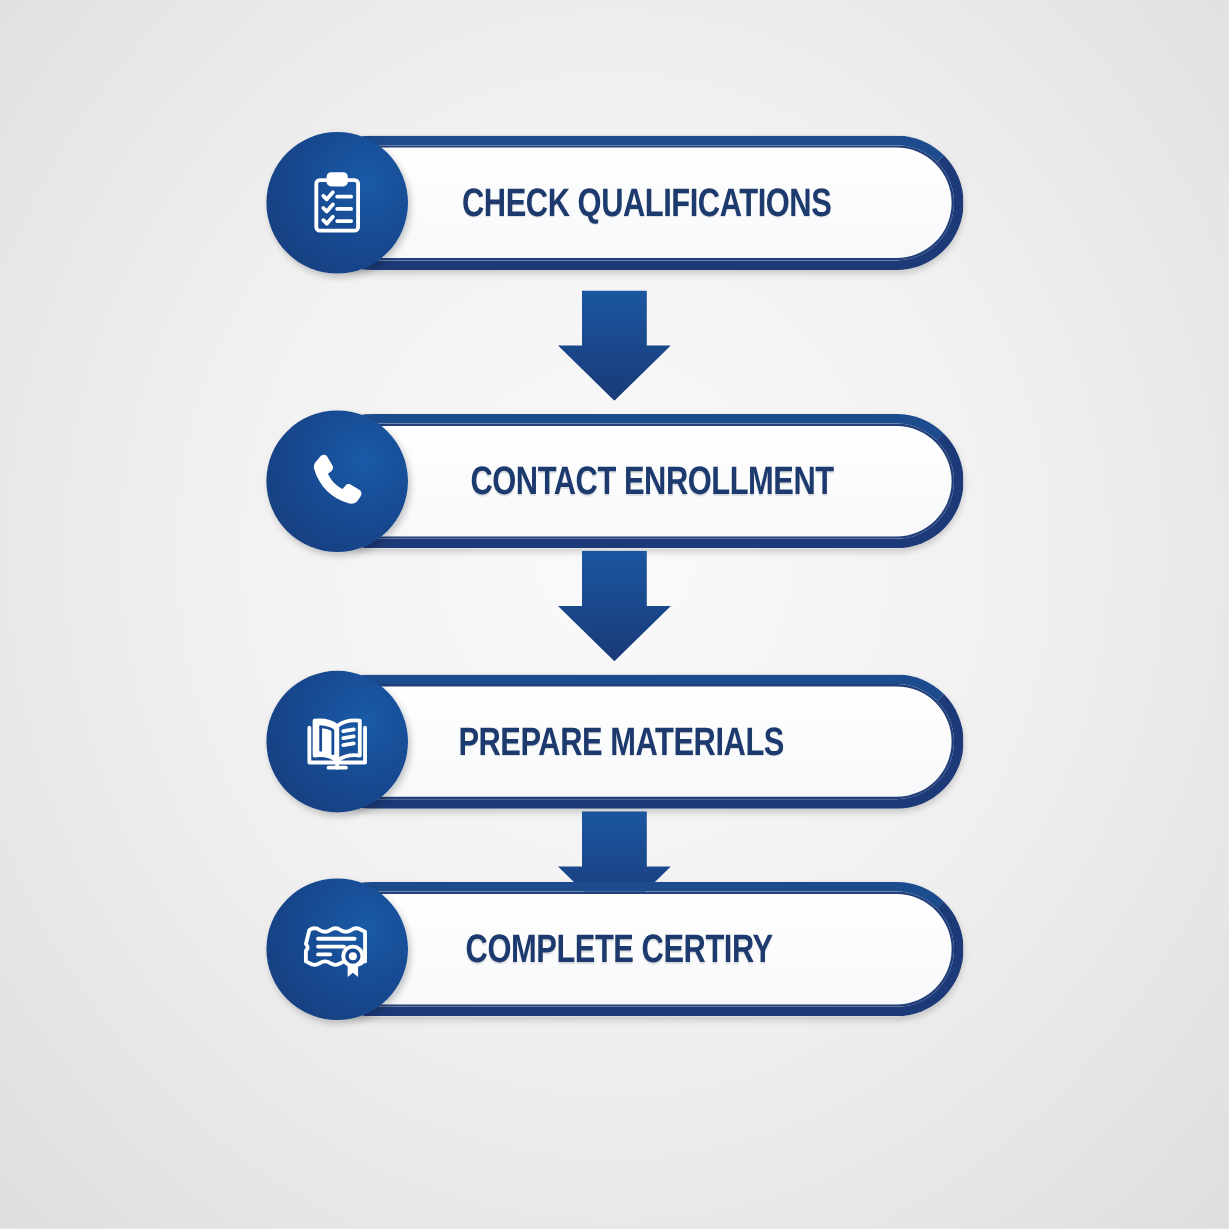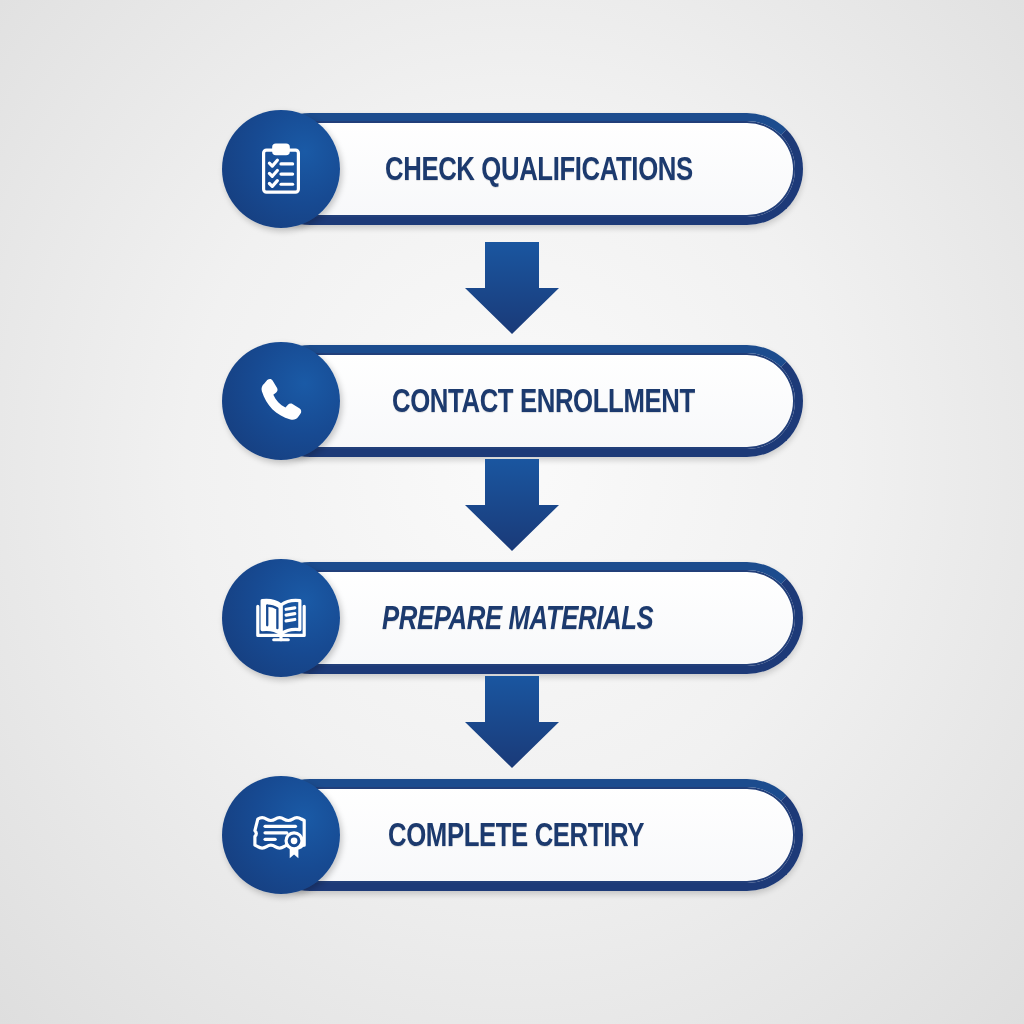--- a/index.html
+++ b/index.html
@@ -80,21 +80,21 @@
   </div>
   <div class="label" style="left:170px;">CONTACT ENROLLMENT</div>
 </div>
 
 <div class="arrow" style="top:459px;">
   <svg viewBox="0 0 94 92">
     <polygon points="20,0 74,0 74,46 94,46 47,92 0,46 20,46" fill="url(#arrowGrad)"></polygon>
   </svg>
 </div>
 
-<div class="step" style="top:559px;font-style:italic;">
+<div class="step" style="top:559px;">
   <div class="pill"></div>
   <div class="circle">
     <svg viewBox="0 0 40 40" fill="none" stroke="#ffffff" stroke-width="2.2" stroke-linejoin="round" stroke-linecap="round">
       <path d="M20 11 C16 8 11 7.5 7 8 V28 C11 27.5 16 28 20 31 Z" fill="#ffffff"></path>
       <path d="M20 11 C24 8 29 7.5 33 8 V28 C29 27.5 24 28 20 31 Z"></path>
       <line x1="23.5" y1="14" x2="29.5" y2="13"></line>
       <line x1="23.5" y1="18" x2="29.5" y2="17"></line>
       <line x1="23.5" y1="22" x2="29.5" y2="21"></line>
       <path d="M4 12 V32 H36 V12"></path>
       <line x1="20" y1="32" x2="20" y2="35"></line>
@@ -105,21 +105,21 @@
   </div>
   <div class="label" style="left:160px;">PREPARE MATERIALS</div>
 </div>
 
 <div class="arrow" style="top:676px;">
   <svg viewBox="0 0 94 92">
     <polygon points="20,0 74,0 74,46 94,46 47,92 0,46 20,46" fill="url(#arrowGrad)"></polygon>
   </svg>
 </div>
 
-<div class="step" style="top:776px;">
+<div class="step" style="top:732px;">
   <div class="pill"></div>
   <div class="circle">
     <svg viewBox="0 0 40 40">
       <path d="M4 9 q3-2 6 0 q3 2 6 0 q3-2 6 0 q3 2 6 0 q3-2 6 0 q2 1 2 1 v17 q-2 0-2 1 q-3 2-6 0 q-3-2-6 0 q-3 2-6 0 q-3-2-6 0 q-3 2-6 0 q-2-1-2-1 v-6 q2-2 0-4 z" fill="none" stroke="#ffffff" stroke-width="2.2" stroke-linejoin="round"></path>
       <line x1="9" y1="14" x2="30" y2="14" stroke="#ffffff" stroke-width="2.2" stroke-linecap="round"></line>
       <line x1="9" y1="18.5" x2="24" y2="18.5" stroke="#ffffff" stroke-width="2.2" stroke-linecap="round"></line>
       <line x1="9" y1="23" x2="16" y2="23" stroke="#ffffff" stroke-width="2.2" stroke-linecap="round"></line>
       <circle cx="29" cy="24" r="5.5" fill="#174a92" stroke="#ffffff" stroke-width="2.2"></circle>
       <circle cx="29" cy="24" r="2.3" fill="#ffffff"></circle>
       <path d="M26 29 L26 36 L29 33.5 L32 36 L32 29" fill="#ffffff"></path>

